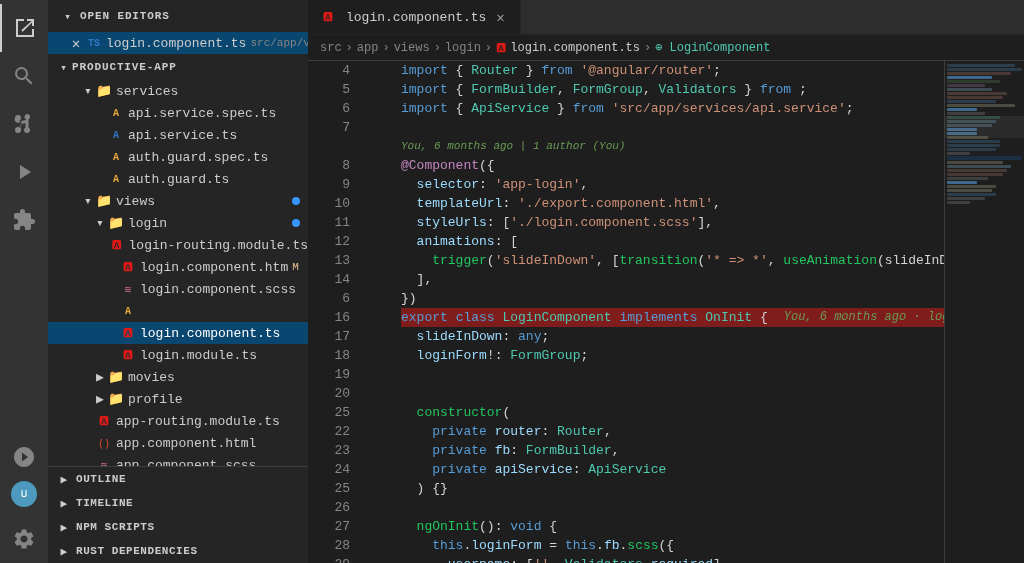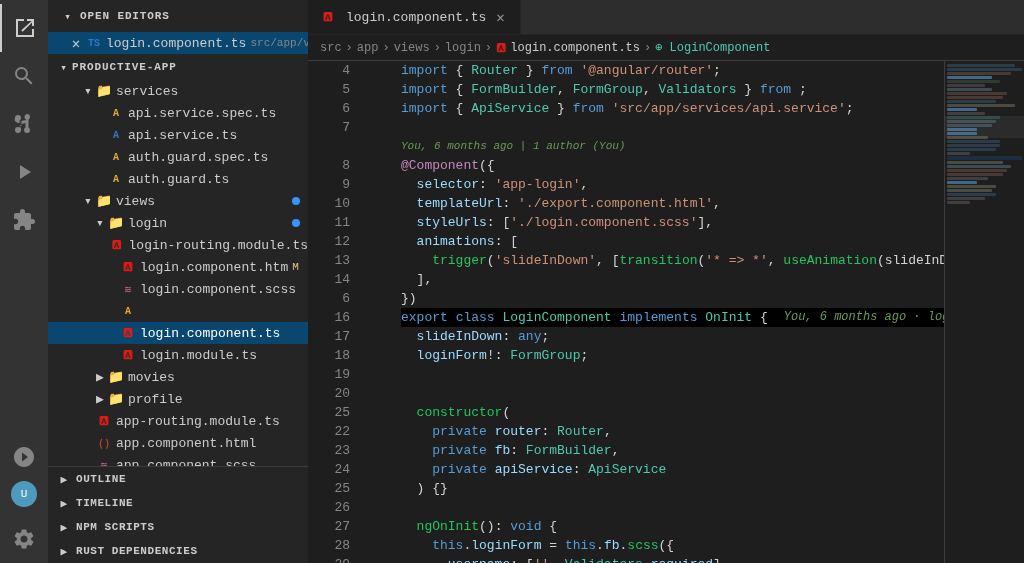--- a/index.html
+++ b/index.html
@@ -215,21 +215,21 @@
       font-size: 13px;
       line-height: 19px;
     }
     .code-line {
       height: 19px;
       white-space: pre;
       display: flex;
       align-items: center;
       margin-left: 35px;
     }
-    .code-line.highlighted { background: #000000; }
+    .code-line.highlighted { background: #7f1d1d; }
 
     
     .kw { color: #569cd6; }
     .fn { color: #22c55e; }
     .str { color: #ce9178; }
     .cls { color: #4ec9b0; }
     .prop { color: #9cdcfe; }
     .cmt { color: #6a9955; }
     .dec { color: #c586c0; }
     .plain { color: #d4d4d4; }

